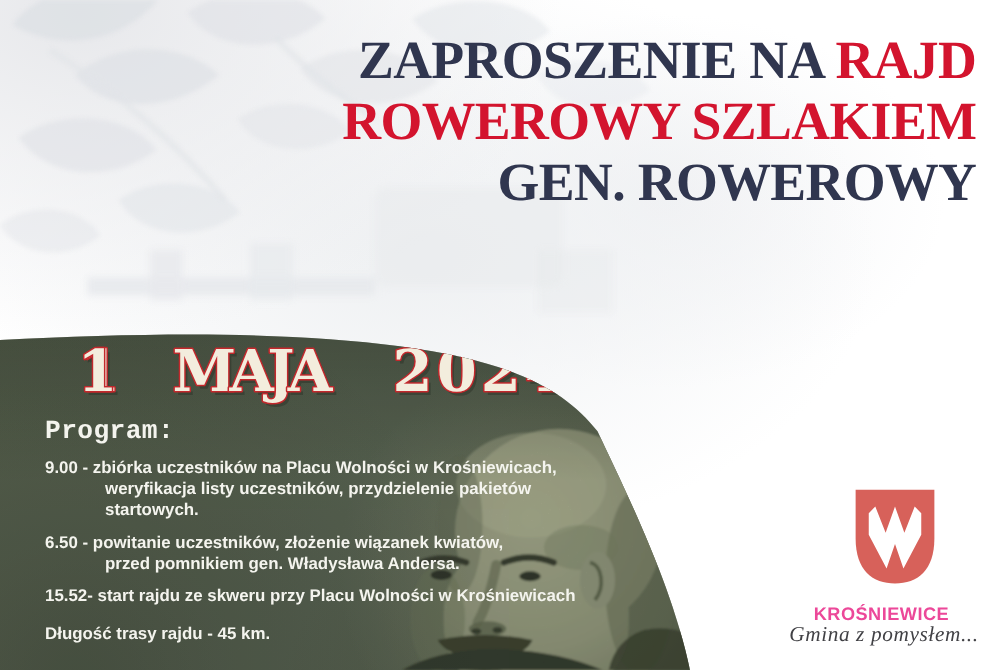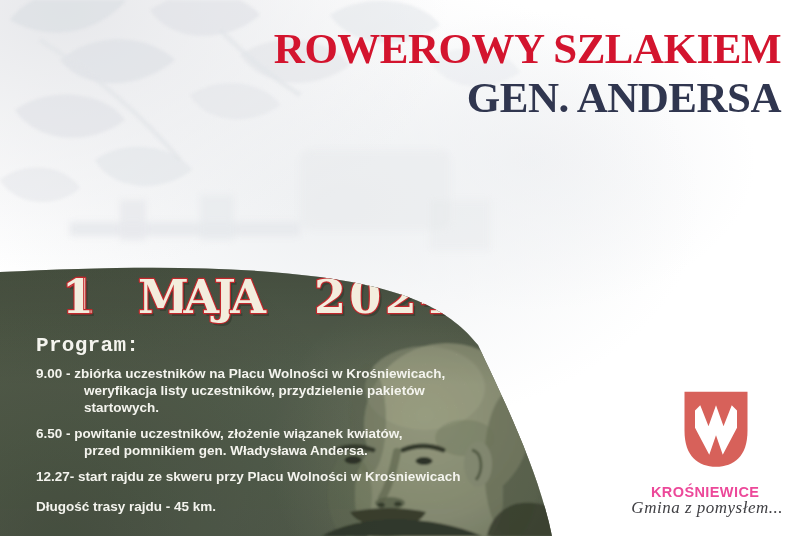--- a/index.html
+++ b/index.html
@@ -77,22 +77,23 @@
     <g fill="#e7e9ec">
       <rect x="70" y="222" width="230" height="14" opacity="0.9"></rect>
       <rect x="120" y="200" width="26" height="40" opacity="0.8"></rect>
       <rect x="200" y="195" width="34" height="45" opacity="0.7"></rect>
       <rect x="300" y="150" width="150" height="80" rx="10" opacity="0.45"></rect>
       <rect x="430" y="200" width="60" height="50" opacity="0.4"></rect>
     </g>
   </svg>
 
   <div class="title">
+    <div><span>ZAPROSZENIE NA </span><span class="red">RAJD</span></div>
     <div class="red">ROWEROWY SZLAKIEM</div>
-    <div>GEN. ANDERSA</div>
+    <div>GEN. ROWEROWY</div>
   </div>
 
   <svg width="804" height="536" viewBox="0 0 804 536" style="position:absolute;left:0;top:0;">
     <defs>
       <clipPath id="blobClip">
         <path d="M0,272 C120,266 230,265 320,277 C410,289 452,312 478,345 C500,392 538,468 552,536 L0,536 Z"></path>
       </clipPath>
       <linearGradient id="greenG" x1="0" y1="260" x2="520" y2="536" gradientUnits="userSpaceOnUse">
         <stop offset="0" stop-color="#59624f"></stop>
         <stop offset="0.55" stop-color="#566050"></stop>
@@ -181,21 +182,21 @@
   <div class="program">
     <div class="heading">Program:</div>
     <div class="item">
       <div>9.00 - zbiórka uczestników na Placu Wolności w Krośniewicach,</div>
       <div class="cont">weryfikacja listy uczestników, przydzielenie pakietów startowych.</div>
     </div>
     <div class="item">
       <div>6.50 - powitanie uczestników, złożenie wiązanek kwiatów,</div>
       <div class="cont">przed pomnikiem gen. Władysława Andersa.</div>
     </div>
-    <div class="item">12.27- start rajdu ze skweru przy Placu Wolności w Krośniewicach</div>
+    <div class="item">15.52- start rajdu ze skweru przy Placu Wolności w Krośniewicach</div>
     <div class="route">Długość trasy rajdu - 45 km.</div>
   </div>
 
   <svg class="coa" width="72" height="90" viewBox="0 0 96 110">
     <path d="M6,4 H90 V56 C90,90 72,104 48,104 C24,104 6,90 6,56 Z" fill="#d7615a"></path>
     <polygon points="27,22 38,50 48,22 58,50 69,22 76,29 76,52 57,88 48,62 39,88 20,52 20,29" fill="#ffffff"></polygon>
   </svg>
   <div class="muni-name">KROŚNIEWICE</div>
   <div class="tagline">Gmina z pomysłem...</div>
 

